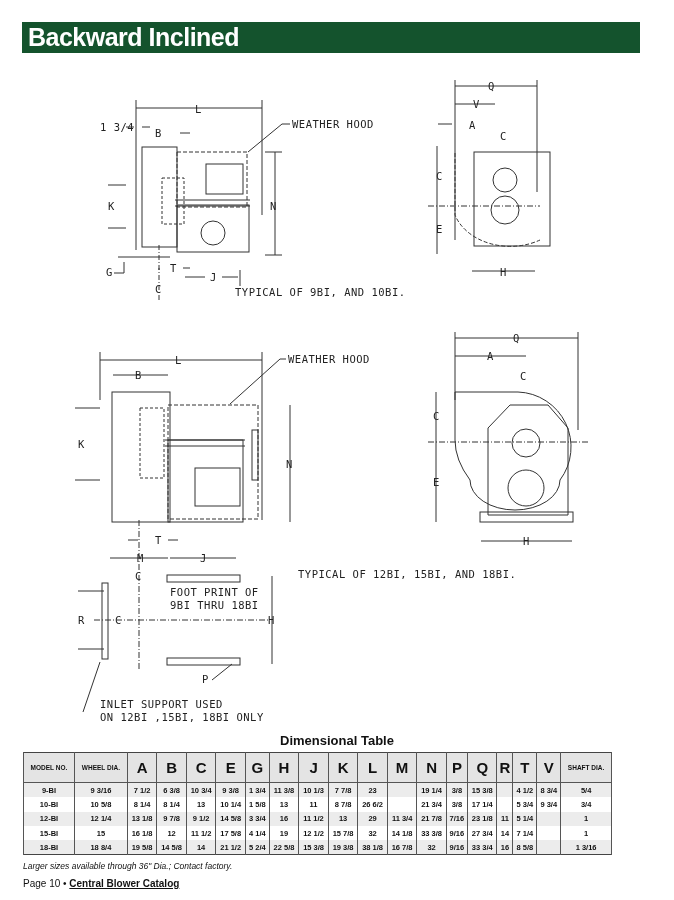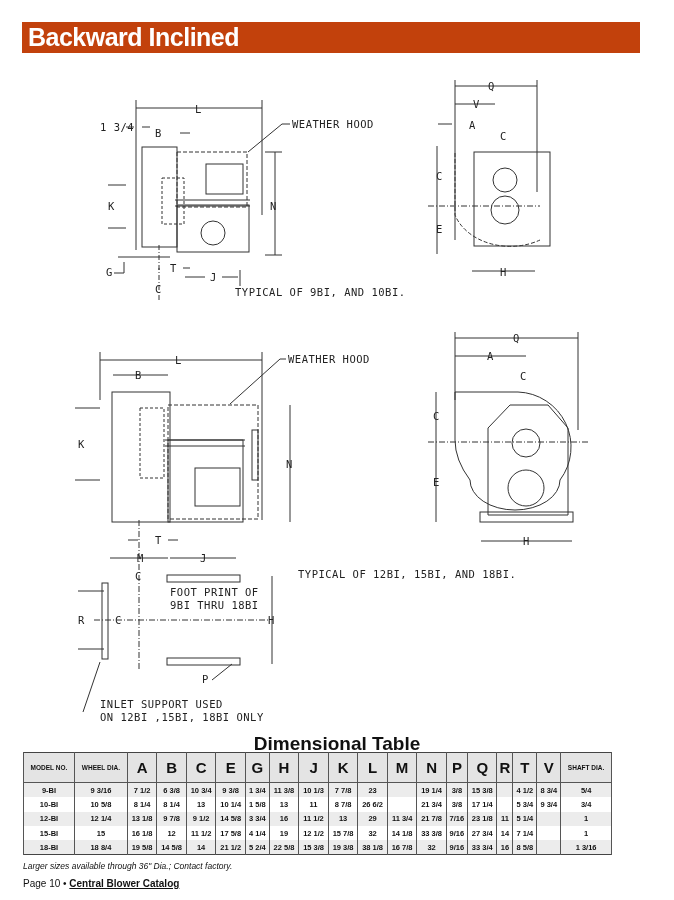--- a/index.html
+++ b/index.html
@@ -1,21 +1,21 @@
 <!DOCTYPE html>
 <html><head>
 <meta charset="utf-8">
 <style>
   html, body { margin:0; padding:0; background:#fff; }
   body { width:674px; height:900px; position:relative; overflow:hidden; font-family:"Liberation Sans", sans-serif; color:#111; }
-  .title-bar { position:absolute; left:22px; top:22px; width:618px; height:31px; background:#c2410c; }
+  .title-bar { position:absolute; left:22px; top:22px; width:618px; height:31px; background:#14532d; }
   .title-bar span { position:absolute; left:6px; top:0px; color:#fff; font-weight:bold; font-size:25px; line-height:31px; letter-spacing:-0.5px; font-family:"Liberation Sans", sans-serif; }
   svg.drawing { position:absolute; left:0; top:0; }
   .cad { font-family:"DejaVu Sans Mono", monospace; font-size:10.5px; fill:#222; letter-spacing:0.5px; }
-  .table-title { position:absolute; left:0; width:674px; top:733px; text-align:center; font-weight:bold; font-size:19px; }
+  .table-title { position:absolute; left:0; width:674px; top:733px; text-align:center; font-weight:bold; font-size:13px; }
   table.dim { position:absolute; left:23px; top:752px; width:589px; border-collapse:collapse; font-family:"Liberation Sans", sans-serif; }
   table.dim th, table.dim td { border-left:1px solid #555; border-right:1px solid #555; text-align:center; padding:0; }
   table.dim { border:1.5px solid #444; }
   table.dim thead th { background:#e4e4e4; height:29px; border-bottom:1px solid #555; font-weight:bold; font-size:15px; vertical-align:middle; }
   table.dim thead th.small { font-size:6.5px; line-height:8px; }
   table.dim tbody td { font-size:7.5px; font-weight:bold; height:14.3px; }
   table.dim tbody tr:nth-child(odd) td { background:#ececec; }
   table.dim tbody tr:nth-child(even) td { background:#fff; }
   .note { position:absolute; left:23px; top:861px; font-style:italic; font-size:8.5px; }
   .footer { position:absolute; left:23px; top:878px; font-size:10px; }

